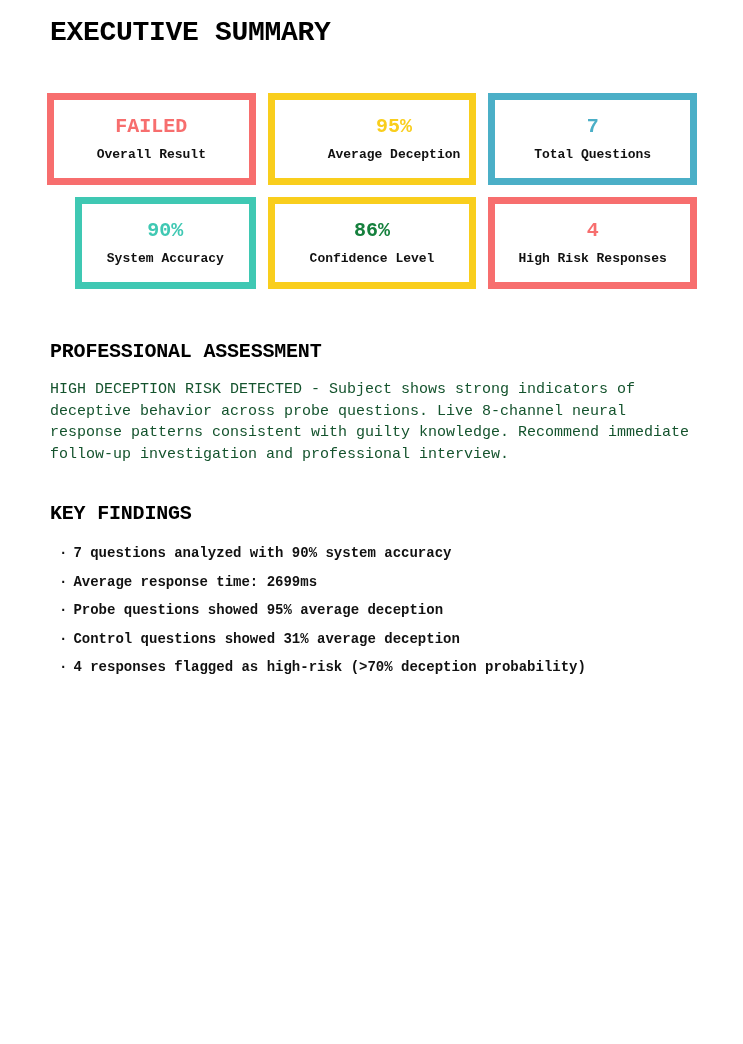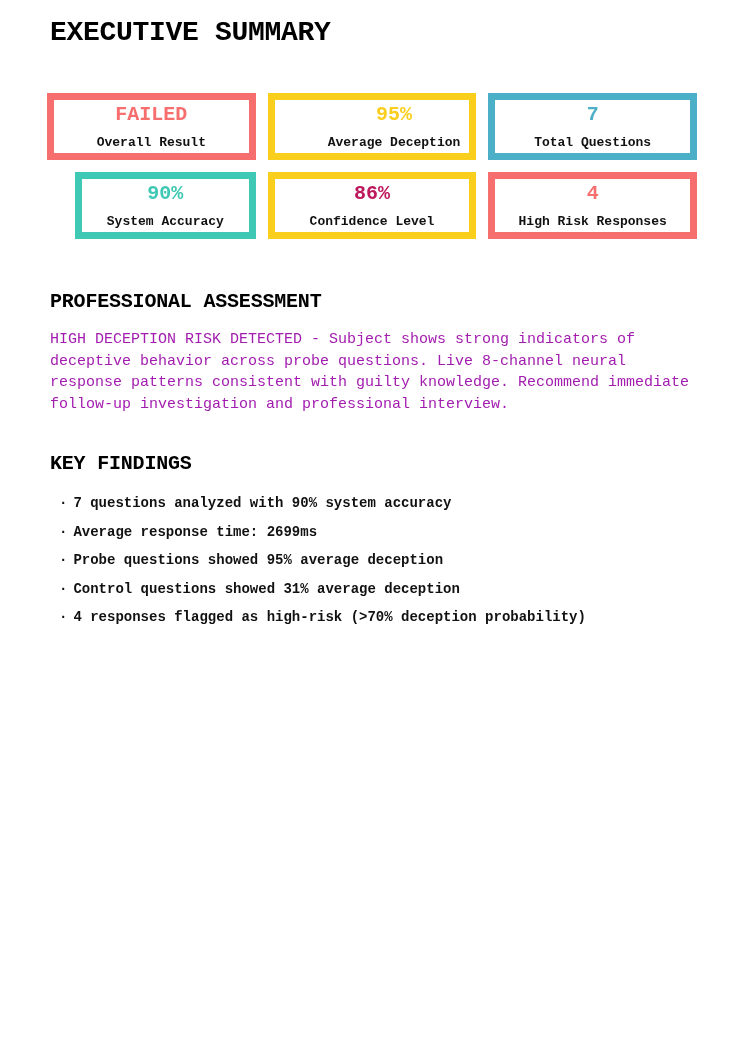--- a/index.html
+++ b/index.html
@@ -21,21 +21,21 @@
     letter-spacing: -0.3px;
     color: #000000;
   }
   .cards-grid {
     margin: 46px 46px 0 47px;
     display: grid;
     grid-template-columns: repeat(3, 1fr);
     gap: 12px;
   }
   .card {
-    height: 67px;
+    height: 92px;
     background: #ffffff;
     border: 7px solid #cccccc;
     display: flex;
     flex-direction: column;
     align-items: center;
     justify-content: center;
     gap: 11px;
   }
   .card-value {
     font-size: 20px;
@@ -55,21 +55,21 @@
     font-weight: bold;
     letter-spacing: -0.2px;
     color: #000000;
   }
   .assessment-heading { margin-top: 51px; }
   .assessment-body {
     margin: 16px 48px 0 50px;
     font-size: 15px;
     line-height: 21.5px;
     font-weight: normal;
-    color: #a21caf;
+    color: #14532d;
   }
   .findings-heading { margin-top: 37px; }
   .findings-list {
     list-style: none;
     margin: 20px 48px 0 59px;
   }
   .finding-item {
     display: flex;
     align-items: baseline;
     gap: 6px;
@@ -114,21 +114,21 @@
     <div class="card-value" style="color: rgb(75, 175, 199);">7</div>
     <div class="card-label">Total Questions</div>
   </div>
 
   <div class="card" style="border-color: rgb(63, 200, 179); margin-left: 28px;">
     <div class="card-value" style="color: rgb(63, 200, 179);">90%</div>
     <div class="card-label">System Accuracy</div>
   </div>
 
   <div class="card" style="border-color: rgb(249, 206, 29);">
-    <div class="card-value" style="color: #be185d;">86%</div>
+    <div class="card-value" style="color: #15803d;">86%</div>
     <div class="card-label">Confidence Level</div>
   </div>
 
   <div class="card" style="border-color: rgb(247, 110, 110);">
     <div class="card-value" style="color: rgb(247, 110, 110);">4</div>
     <div class="card-label">High Risk Responses</div>
   </div>
 </div>
 
   <h2 class="section-heading assessment-heading">PROFESSIONAL ASSESSMENT</h2>

